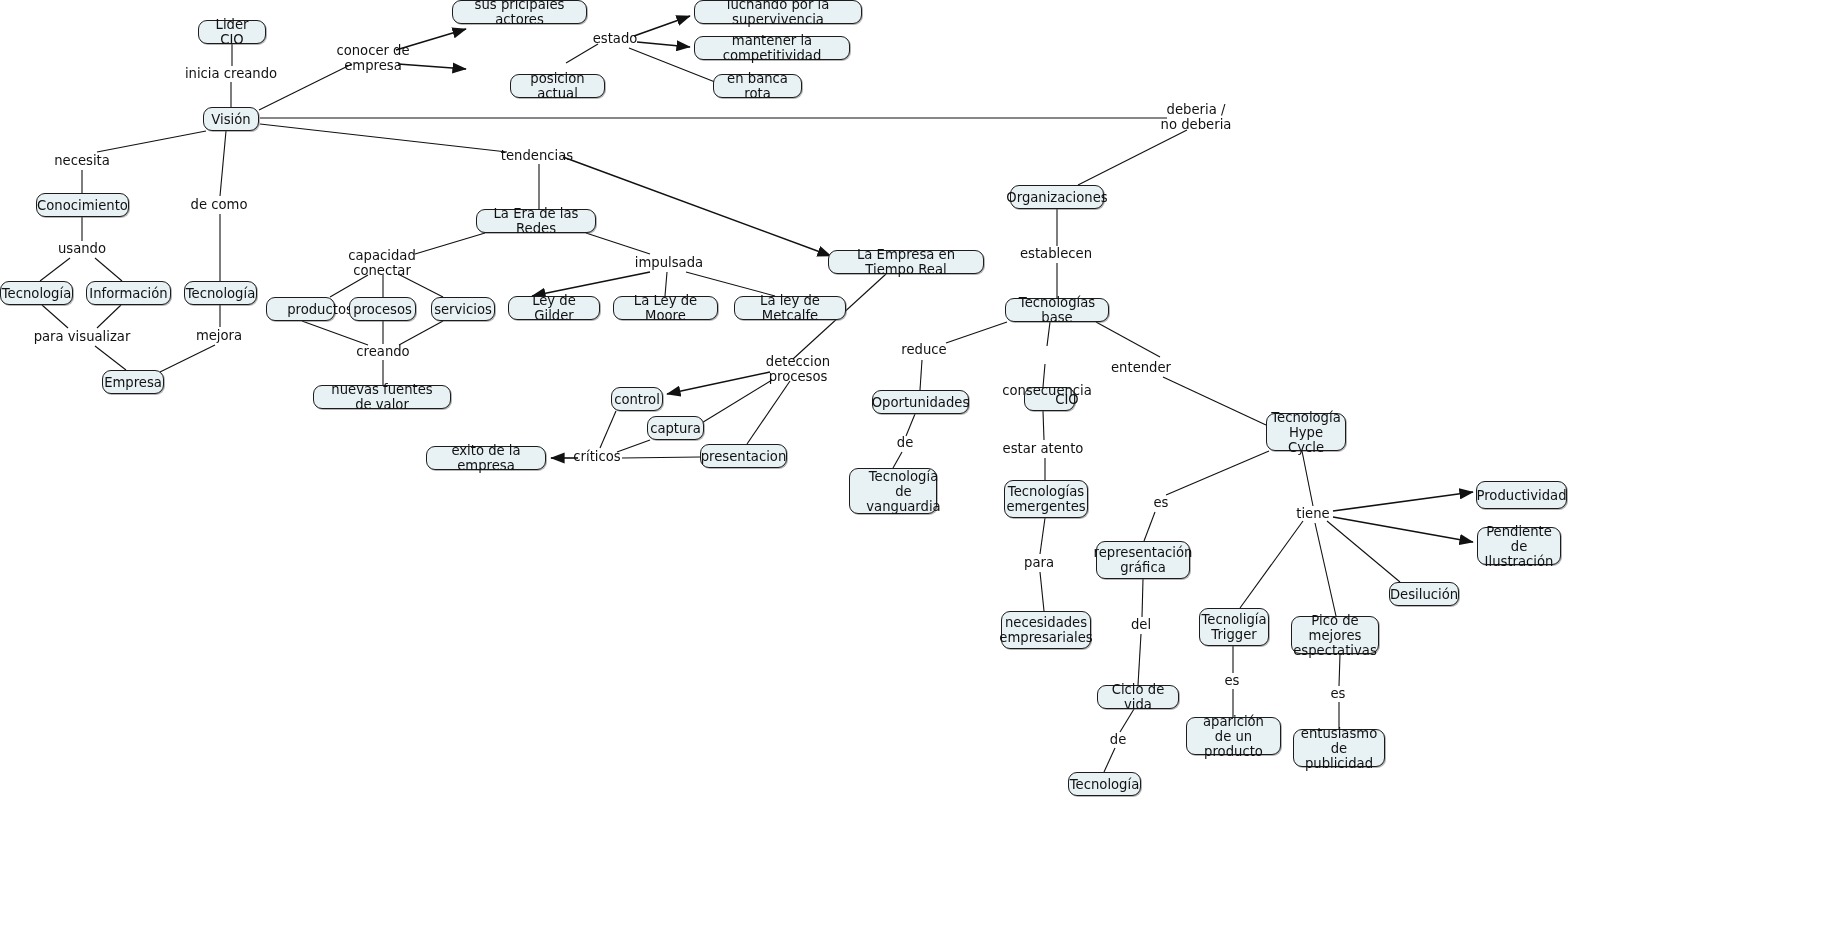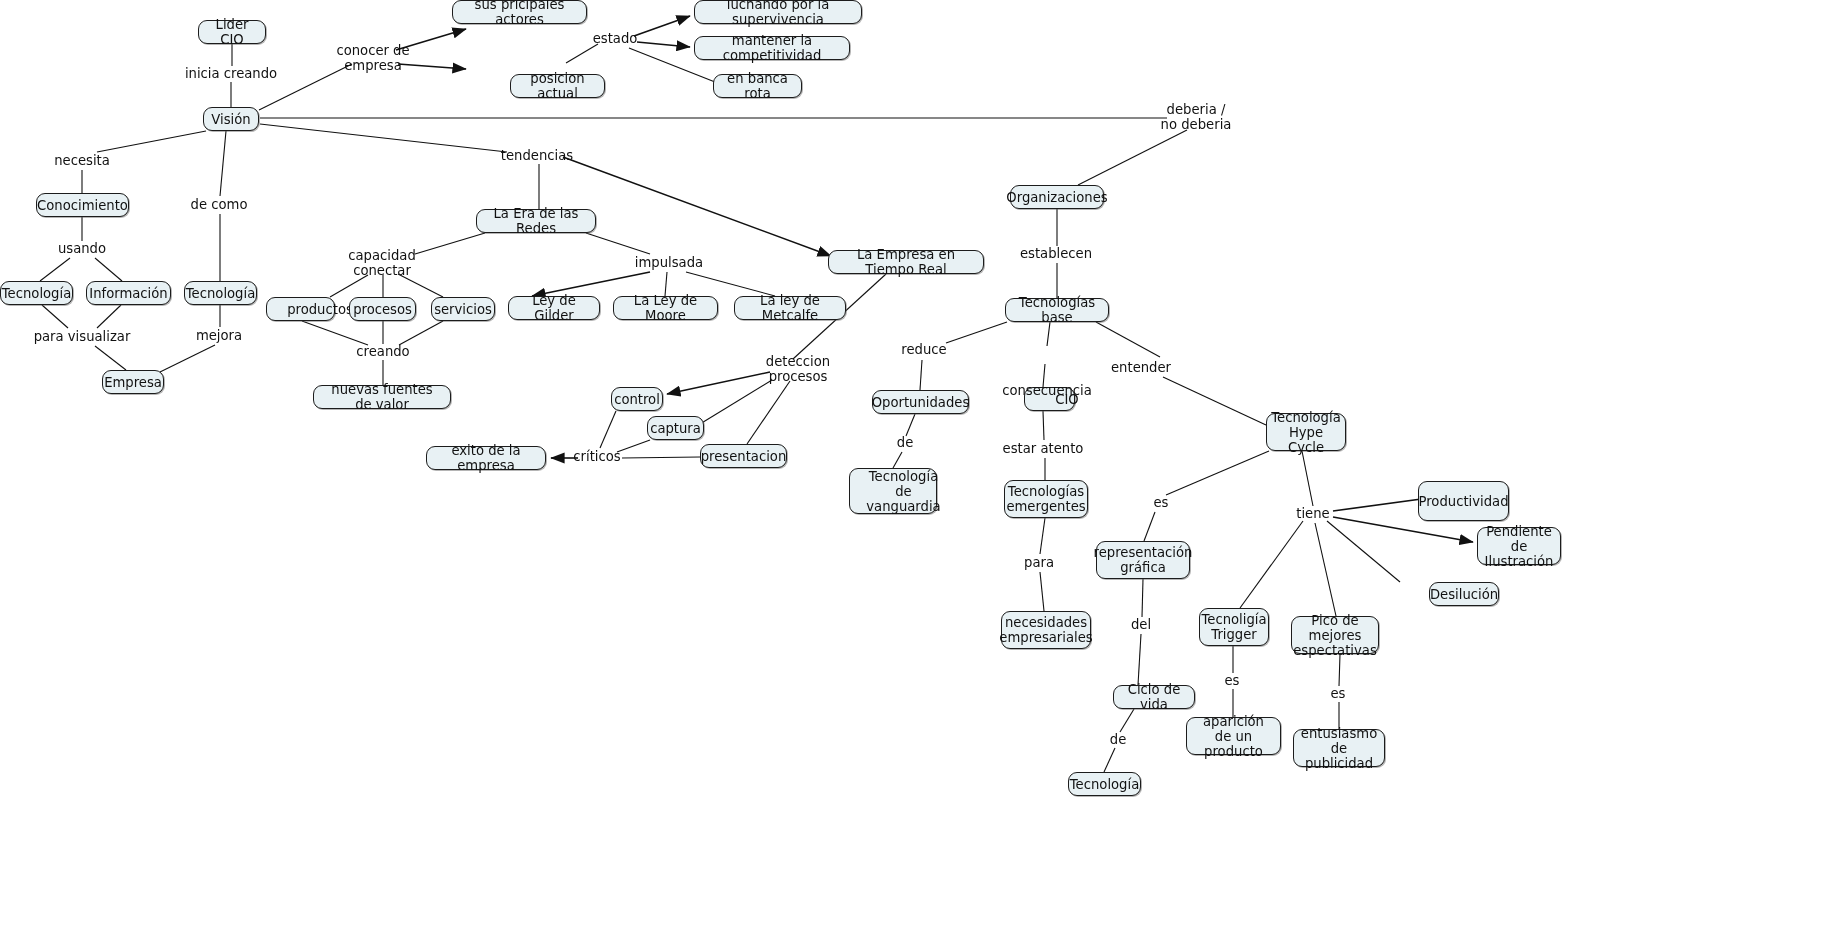--- a/index.html
+++ b/index.html
@@ -171,32 +171,32 @@
 vanguardia</div>
       <div class="node" style="left: 1024px; top: 387px; width: 39px; height: 24px; padding-left: 42px;">CIO</div>
       <div class="node" style="left: 1004px; top: 480px; width: 84px; height: 38px;">Tecnologías
 emergentes</div>
       <div class="node" style="left: 1001px; top: 611px; width: 90px; height: 38px;">necesidades
 empresariales</div>
       <div class="node" style="left: 1266px; top: 413px; width: 80px; height: 38px;">Tecnología
 Hype Cycle</div>
       <div class="node" style="left: 1096px; top: 541px; width: 94px; height: 38px;">representación
 gráfica</div>
-      <div class="node" style="left: 1097px; top: 685px; width: 82px; height: 24px; margin-left: 16px;">Ciclo de vida</div>
+      <div class="node" style="left: 1097px; top: 685px; width: 82px; height: 24px;">Ciclo de vida</div>
       <div class="node" style="left: 1068px; top: 772px; width: 73px; height: 24px;">Tecnología</div>
       <div class="node" style="left: 1199px; top: 608px; width: 70px; height: 38px;">Tecnoligía
 Trigger</div>
       <div class="node" style="left: 1186px; top: 717px; width: 95px; height: 38px;">aparición de un
 producto</div>
       <div class="node" style="left: 1291px; top: 616px; width: 88px; height: 38px;">Pico de mejores
 espectativas</div>
       <div class="node" style="left: 1293px; top: 729px; width: 92px; height: 38px;">entusiasmo de
 publicidad</div>
-      <div class="node" style="left: 1389px; top: 582px; width: 70px; height: 24px; margin-left: 40px;">Desilución</div>
-      <div class="node" style="left: 1418px; top: 481px; width: 91px; height: 40px;">Productividad</div>
+      <div class="node" style="left: 1389px; top: 582px; width: 70px; height: 24px;">Desilución</div>
+      <div class="node" style="left: 1476px; top: 481px; width: 91px; height: 28px;">Productividad</div>
       <div class="node" style="left: 1477px; top: 527px; width: 84px; height: 38px;">Pendiente de
 Ilustración</div>
     </div>
   <div id="label-layer">
       <div class="link-label" style="left: 231px; top: 74px;">inicia creando</div>
       <div class="link-label" style="left: 373px; top: 58px;">conocer de
 empresa</div>
       <div class="link-label" style="left: 615px; top: 39px;">estado</div>
       <div class="link-label" style="left: 82px; top: 161px;">necesita</div>
       <div class="link-label" style="left: 219px; top: 205px;">de como</div>

